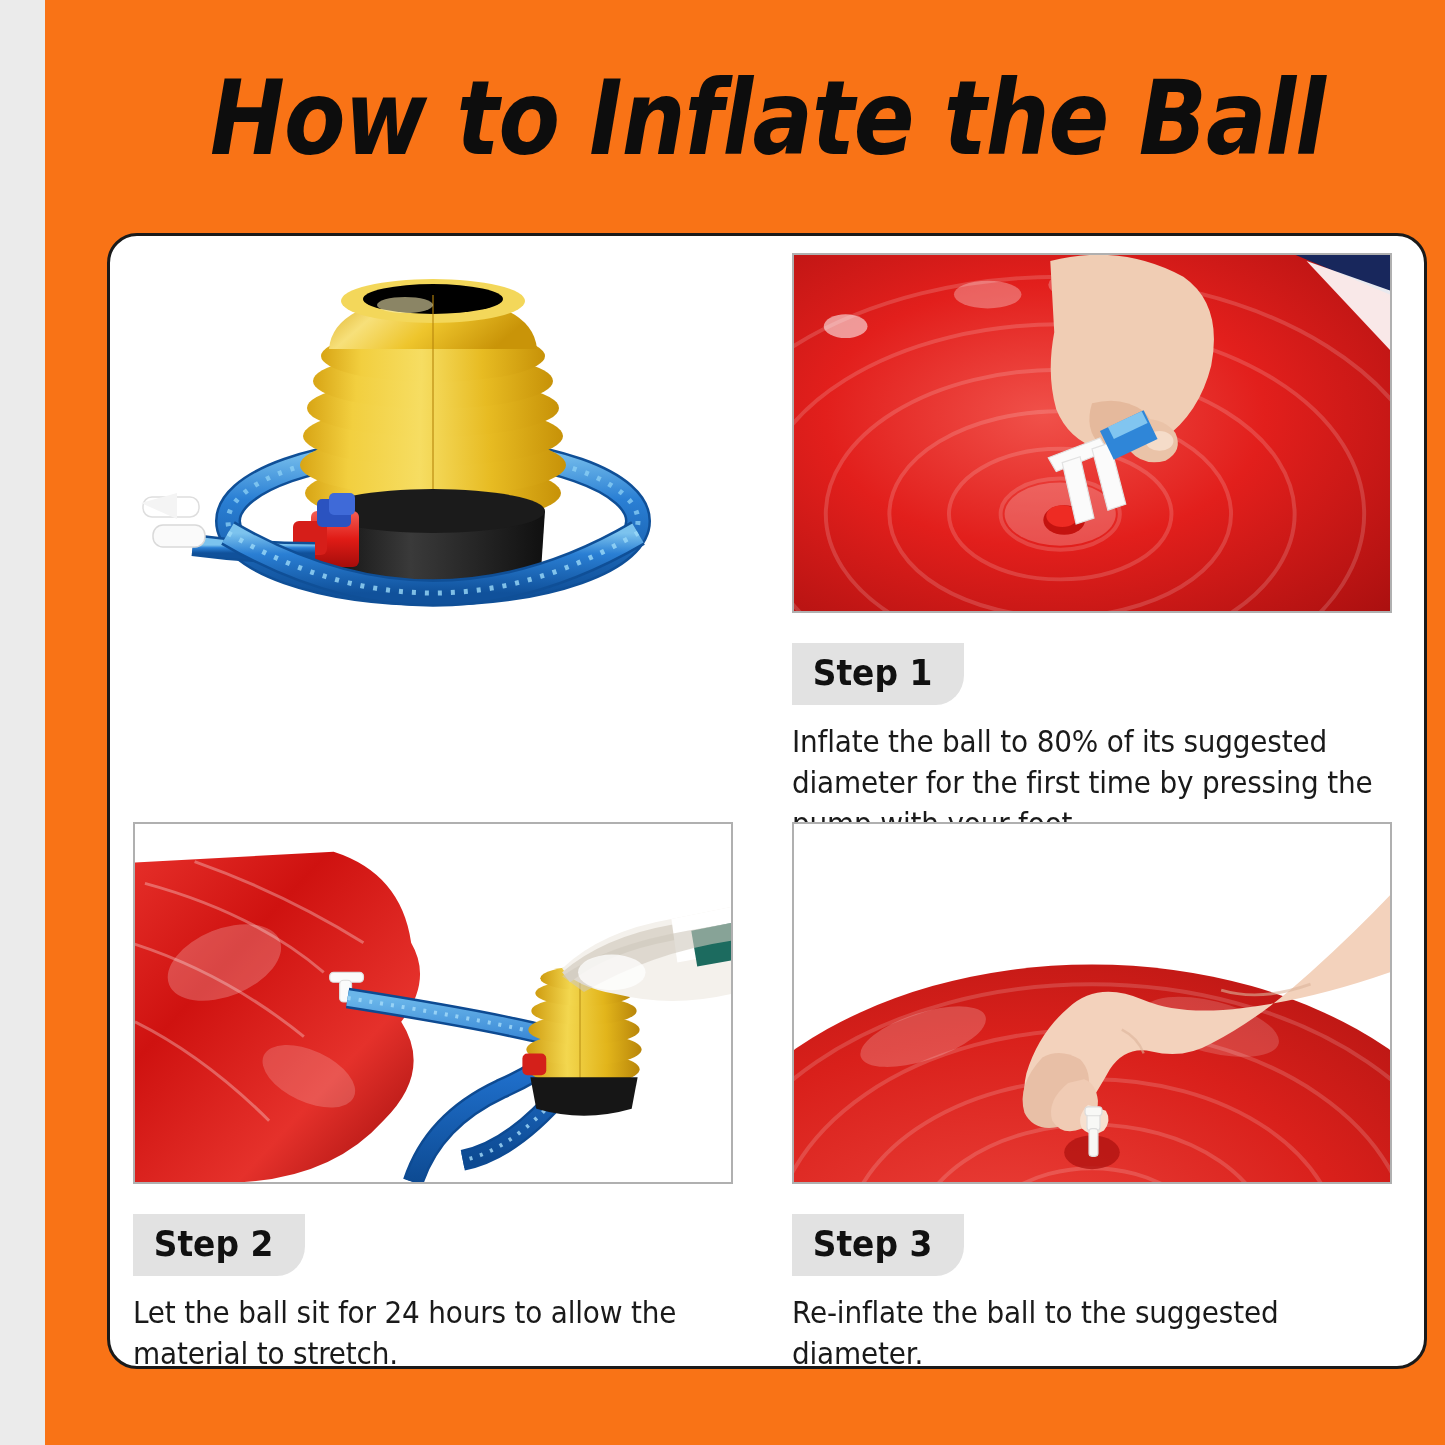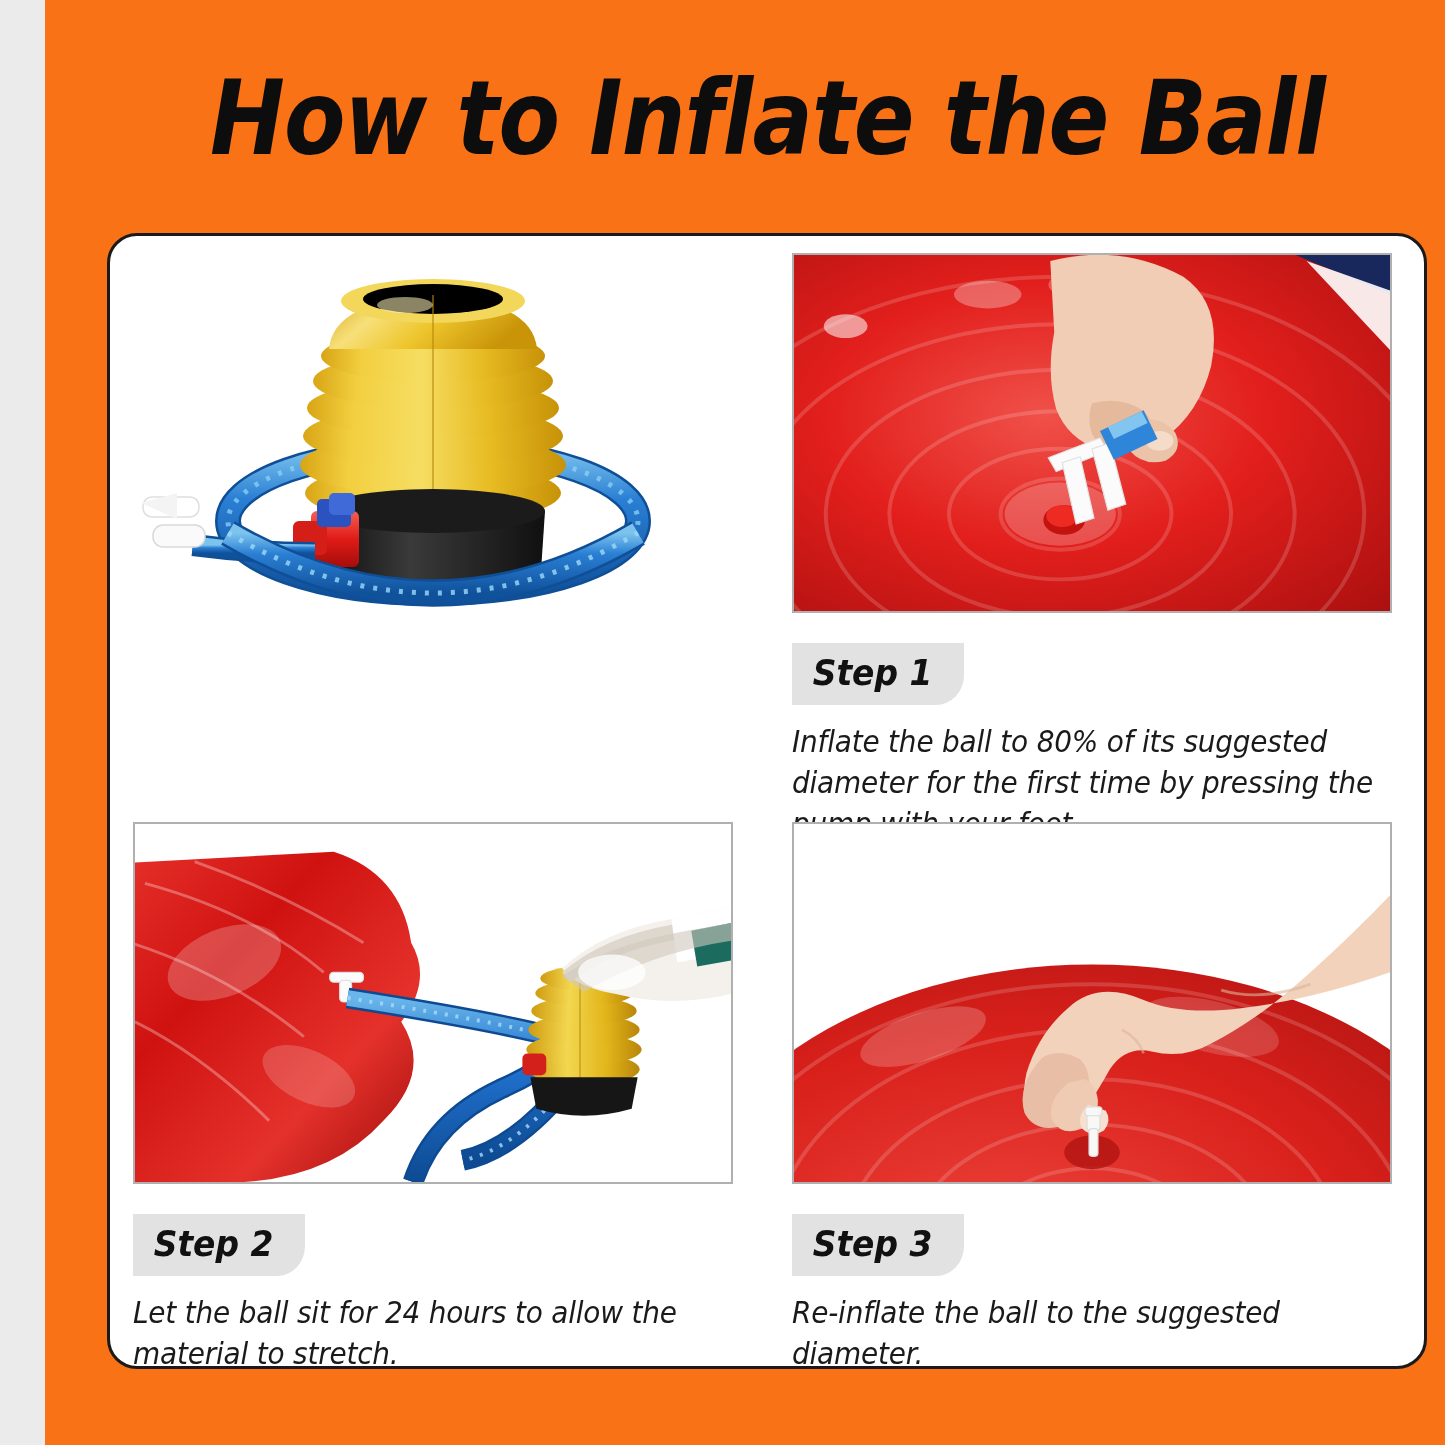--- a/index.html
+++ b/index.html
@@ -51,21 +51,20 @@
     box-sizing: border-box;
     background: #ffffff;
     border: 3px solid #1a1a1a;
     border-radius: 30px;
   }
 
   
   .cell {
     position: absolute;
     box-sizing: border-box;
-    font-style: italic;
   }
   .cell-pump   { left: 88px;  top: 253px;  width: 600px; height: 560px; }
   .cell-step1  { left: 747px; top: 253px;  width: 600px; height: 560px; }
   .cell-step2  { left: 88px;  top: 822px;  width: 524px; height: 540px; }
   .cell-step3  { left: 747px; top: 822px;  width: 504px; height: 540px; }
 
   
   .photo {
     position: relative;
     box-sizing: border-box;

